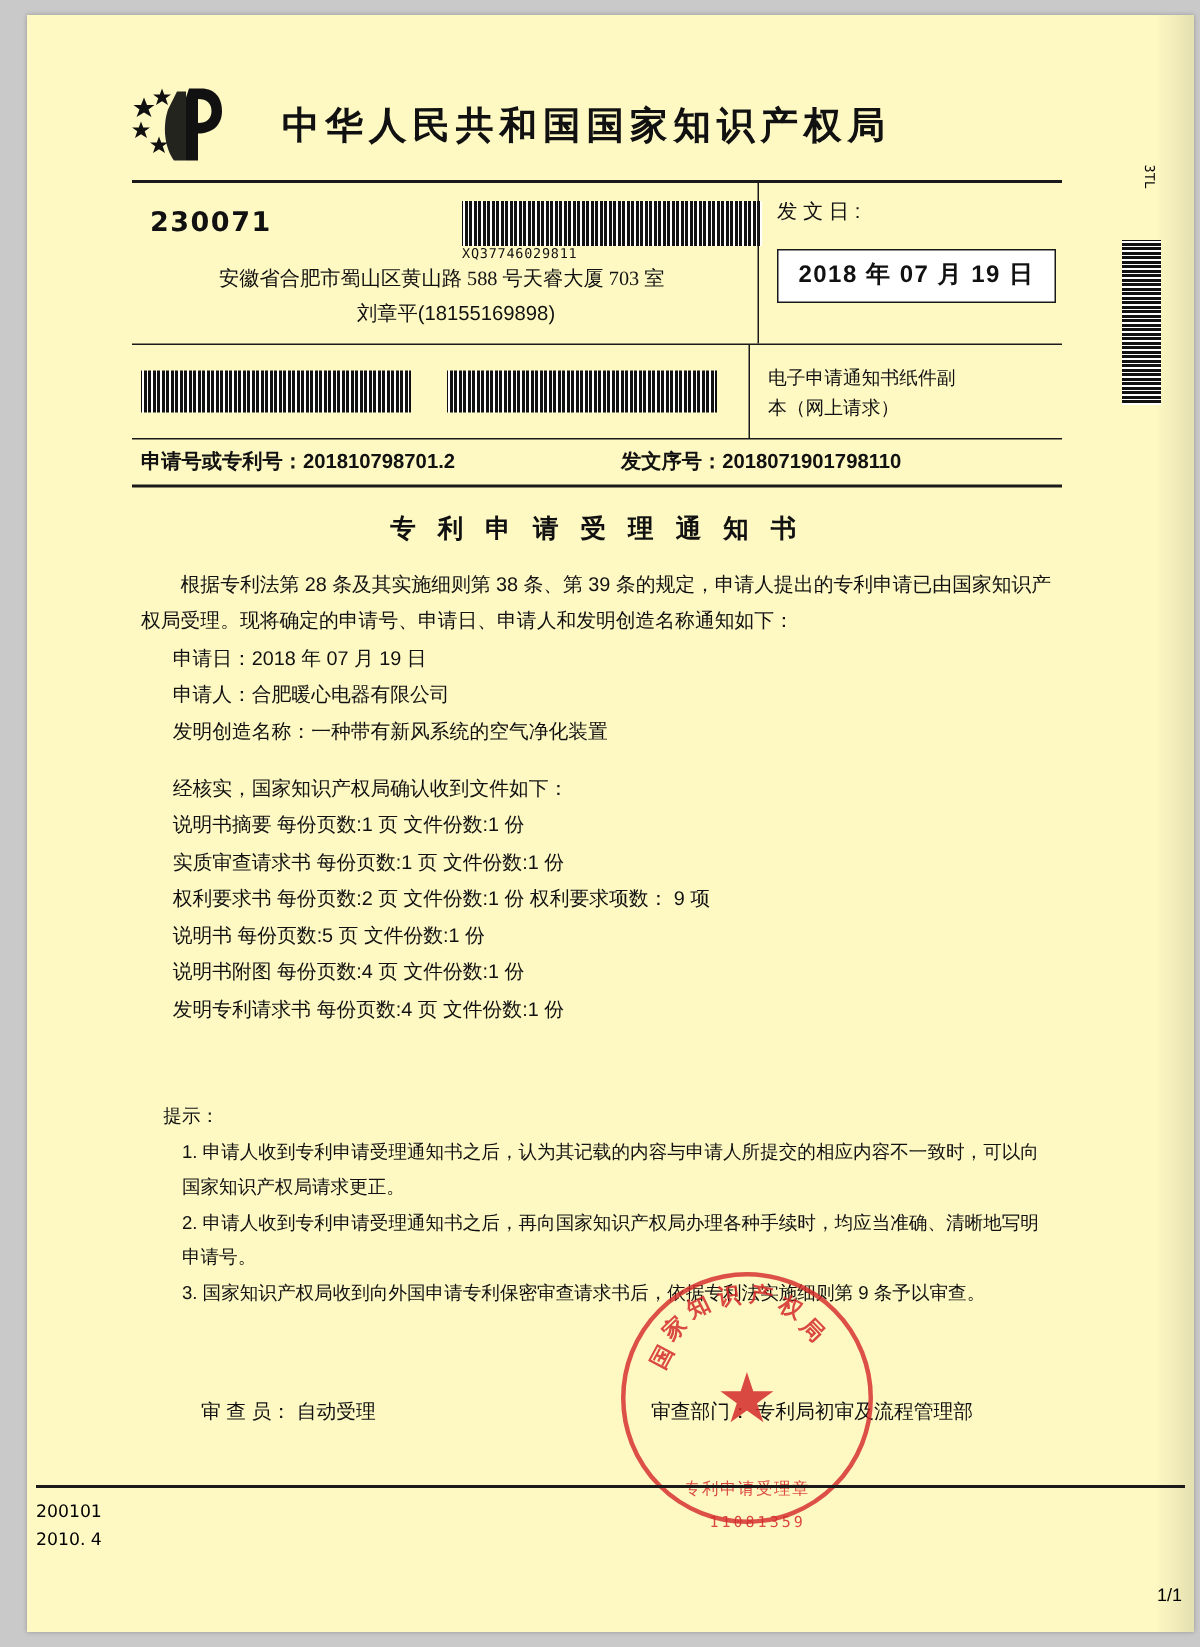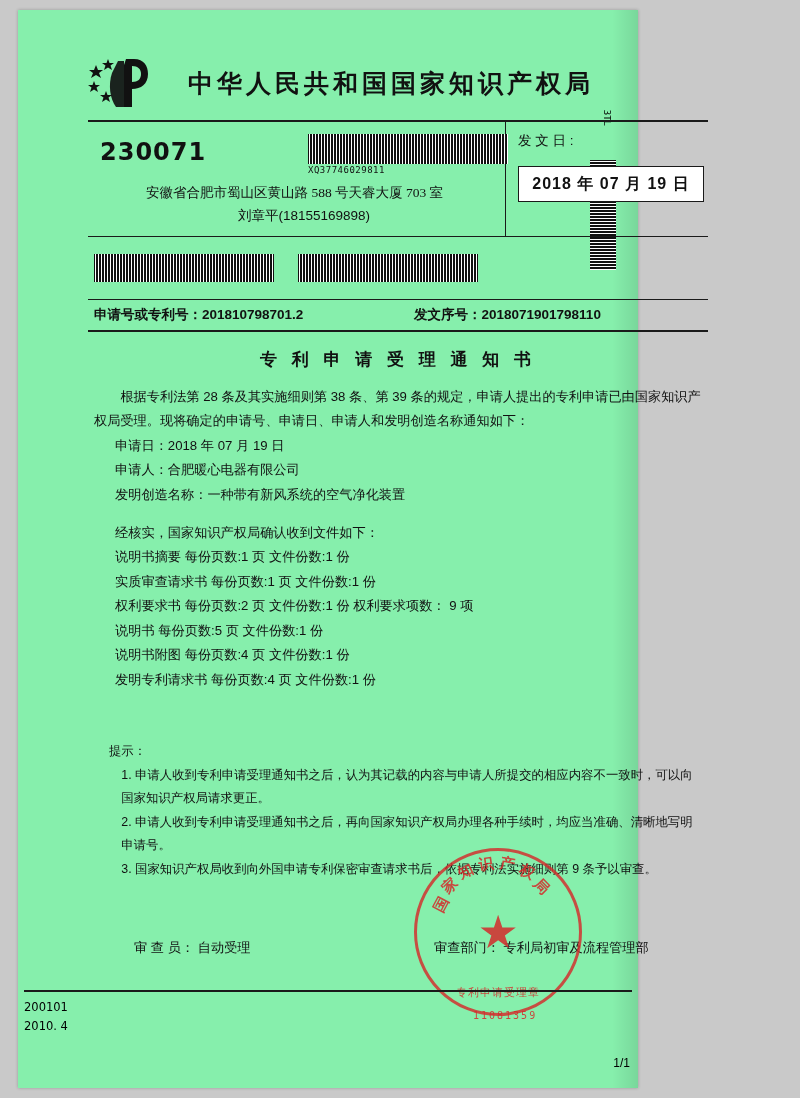--- a/index.html
+++ b/index.html
@@ -17,23 +17,23 @@
     position: relative;
     width: 800px;
     height: 1098px;
     background: #c9c9c9;
   }
   
   .sheet {
     position: absolute;
     left: 18px;
     top: 10px;
-    width: 620px;
+    width: 778px;
     height: 1078px;
-    background: #86efac;
+    background: #fef9c3;
     box-shadow: 0 0 3px rgba(0,0,0,0.25);
   }
   .sheet:before {
     
     content: "";
     position: absolute;
     right: 0; top: 0;
     width: 26px; height: 100%;
     background: linear-gradient(to right, rgba(0,0,0,0.0), rgba(0,0,0,0.10));
     pointer-events: none;
@@ -84,21 +84,21 @@
   }
   .addr-right {
     flex: 0 0 190px;
     border-left: 1.5px solid #1a1a1a;
     padding: 10px 0 8px 12px;
     position: relative;
   }
   .zip {
     font-family: "DejaVu Sans", sans-serif;
     font-weight: bold;
-    font-size: 24px;
+    font-size: 18px;
     letter-spacing: 1px;
     margin: 6px 0 0 12px;
     display: inline-block;
   }
   .barcode-top {
     position: absolute;
     left: 220px;
     top: 12px;
   }
   .bc {
@@ -358,20 +358,24 @@
           <div class="issue-label">发 文 日 :</div>
           <div class="issue-date-box">2018 年 07 月 19 日</div>
         </div>
       </div>
 
       <div class="bc-row">
         <div class="bc-row-left">
           <span class="bc"></span>
           <span class="bc"></span>
         </div>
+        <div class="bc-row-right">
+          <div>电子申请通知书纸件副</div>
+          <div>本（网上请求）</div>
+        </div>
       </div>
 
       <div class="num-row">
         <div class="col1">
           <span>申请号或专利号：</span><span>201810798701.2</span>
         </div>
         <div class="col2">
           <span>发文序号：</span><span>2018071901798110</span>
         </div>
       </div>

